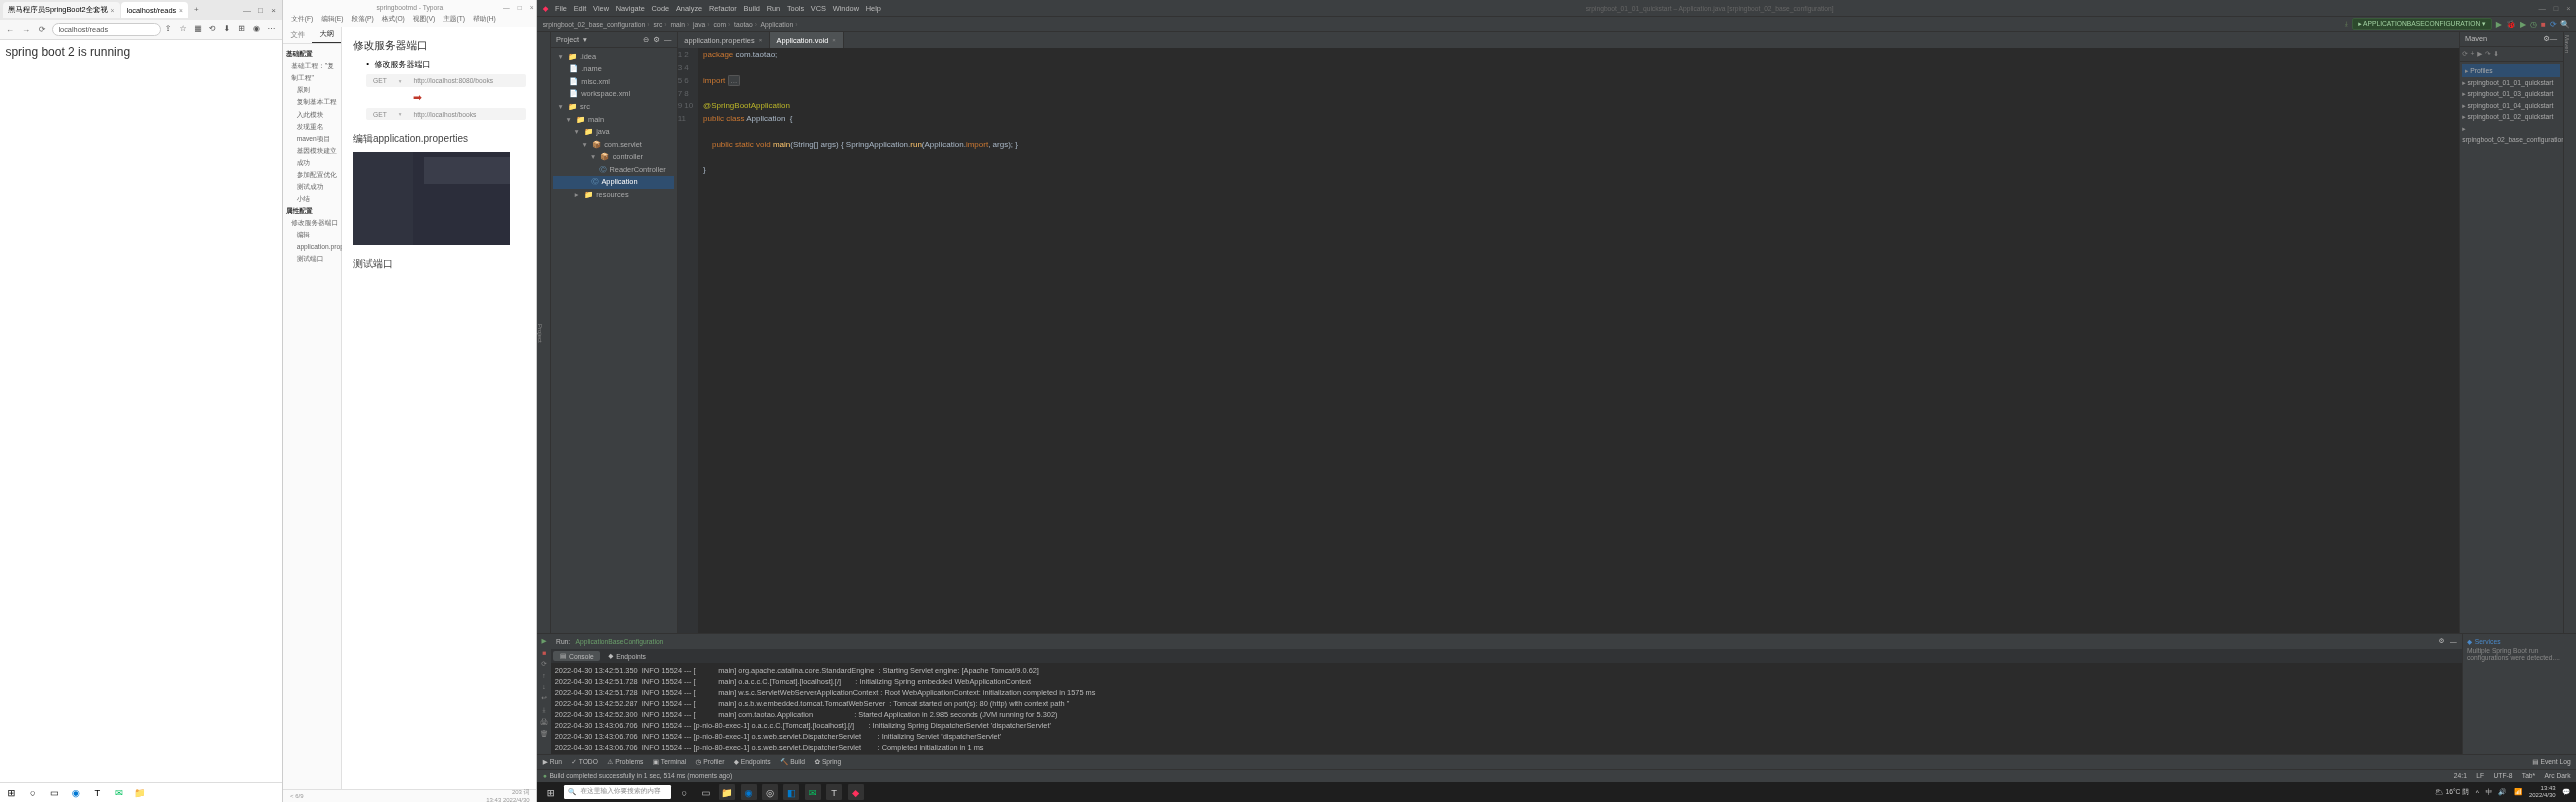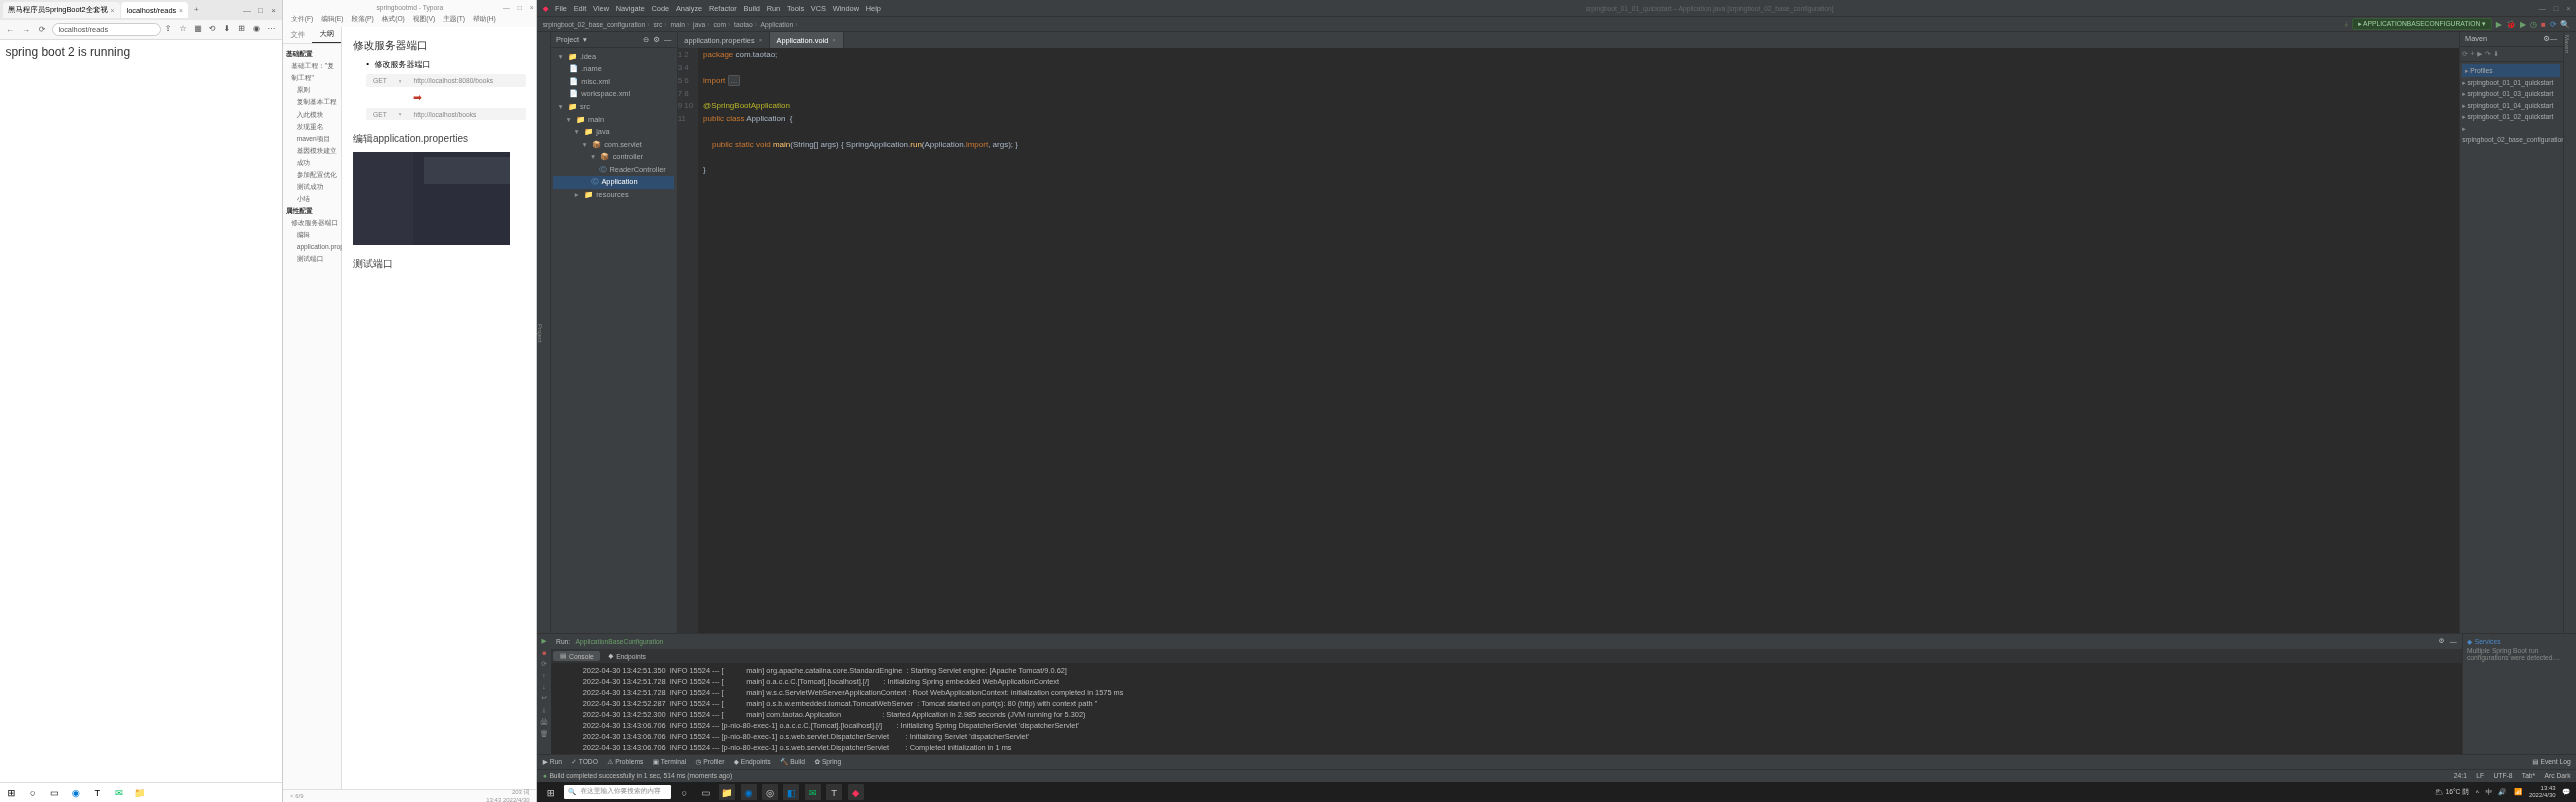--- a/index.html
+++ b/index.html
@@ -92,21 +92,21 @@
 .mvtree { flex: 1; padding: 2.7px; font-size: 6.7px; color: #aaa; line-height: 1.7; }
 .gutter-right { width: 13.4px; background: #3c3f41; border-left: 0.7px solid #323232; writing-mode: vertical-lr; font-size: 6px; color: #888; padding-top: 2.7px; }
 
 .runpanel { height: 121px; background: #2b2b2b; border-top: 0.7px solid #323232; display: flex; }
 .runleft { width: 13.4px; background: #3c3f41; display: flex; flex-direction: column; align-items: center; padding: 2.7px 0; gap: 4px; font-size: 6.7px; color: #888; }
 .runmain { flex: 1; display: flex; flex-direction: column; }
 .runtabhead { height: 14.8px; background: #3c3f41; display: flex; align-items: center; padding: 0 5.4px; font-size: 6.7px; color: #bbb; gap: 5.4px; }
 .runsubtabs { height: 14.8px; background: #313335; display: flex; align-items: center; gap: 1.3px; padding: 0 2.7px; }
 .rstab { padding: 1.3px 6.7px; font-size: 6.7px; color: #bbb; display: flex; align-items: center; gap: 2.7px; }
 .rstab.active { background: #4e5254; border-radius: 2px; }
-.console { flex: 1; font-family: "Consolas", monospace; font-size: 7.4px; padding: 1.3px 4px; overflow: hidden; white-space: pre; color: #bbb; line-height: 1.5; margin-left: 28px; }
+.console { flex: 1; font-family: "Consolas", monospace; font-size: 7.4px; padding: 1.3px 4px; overflow: hidden; white-space: pre; color: #bbb; line-height: 1.5; }
 .runright { width: 114px; background: #3c3f41; border-left: 0.7px solid #323232; padding: 4px; font-size: 6.7px; color: #aaa; }
 .services-title { color: #4a88c7; display: flex; align-items: center; gap: 2.7px; }
 
 .ide-bottom-tools { height: 14.8px; background: #3c3f41; border-top: 0.7px solid #323232; display: flex; align-items: center; padding: 0 5.4px; gap: 9.4px; font-size: 6.7px; color: #bbb; }
 .ide-bottom-tools .spacer { flex: 1; }
 .ide-status { height: 13.4px; background: #3c3f41; border-top: 0.7px solid #323232; display: flex; align-items: center; padding: 0 5.4px; font-size: 6.7px; color: #bbb; gap: 9.4px; }
 .ide-status .spacer { flex: 1; }
 .ide-status .build { display: flex; align-items: center; gap: 2.7px; }
 
 .win-taskbar { height: 20px; background: #1e1e1e; display: flex; align-items: center; padding: 0 5.4px; gap: 5.4px; }

